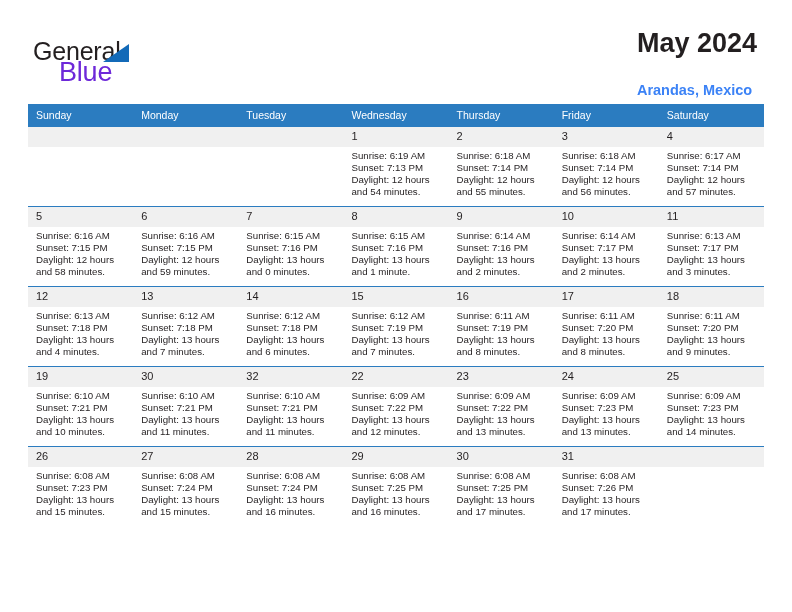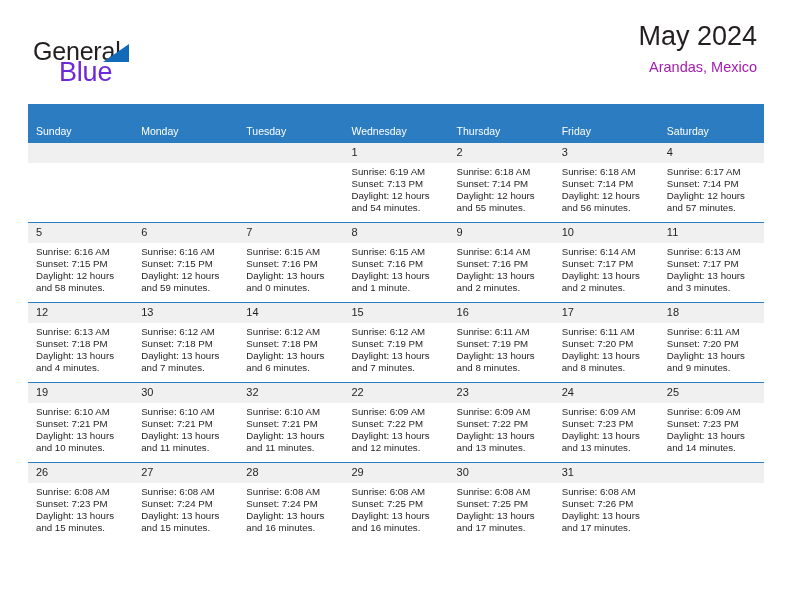--- a/index.html
+++ b/index.html
@@ -62,34 +62,35 @@
     font-size: 27px;
     letter-spacing: -0.2px;
     color: #6d28d9;
     line-height: 26px;
     font-family: "Liberation Sans", sans-serif;
   }
 
   .title-block {
     position: absolute;
     right: 35px;
-    top: 20px;
-    text-align: right;
+    top: 27px;
+    text-align: left;
+    font-weight: bold;
   }
   .title {
     font-size: 27px;
     color: #231f20;
     line-height: 32px;
     white-space: nowrap;
   }
   .subtitle {
     font-size: 14.5px;
-    color: #a21caf;
+    color: #3b82f6;
     line-height: 20px;
-    margin-top: 5px;
+    margin-top: 21px;
     white-space: nowrap;
   }
 
   
   .calendar {
     position: absolute;
     left: 28px;
     top: 104px;
     width: 736px;
   }
@@ -99,21 +100,21 @@
     width: 736px;
   }
   table.cal col { width: 105.14px; }
 
   thead th {
     background: #2b7cc0;
     color: #ffffff;
     font-size: 10.5px;
     font-weight: normal;
     text-align: left;
-    padding: 21px 0 6px 8px;
+    padding: 5px 0 6px 8px;
     height: 10px;
     line-height: 12px;
   }
 
   td.day {
     vertical-align: top;
     padding: 0;
     border-top: 1px solid #2b7cc0;
     height: 79px;
   }

